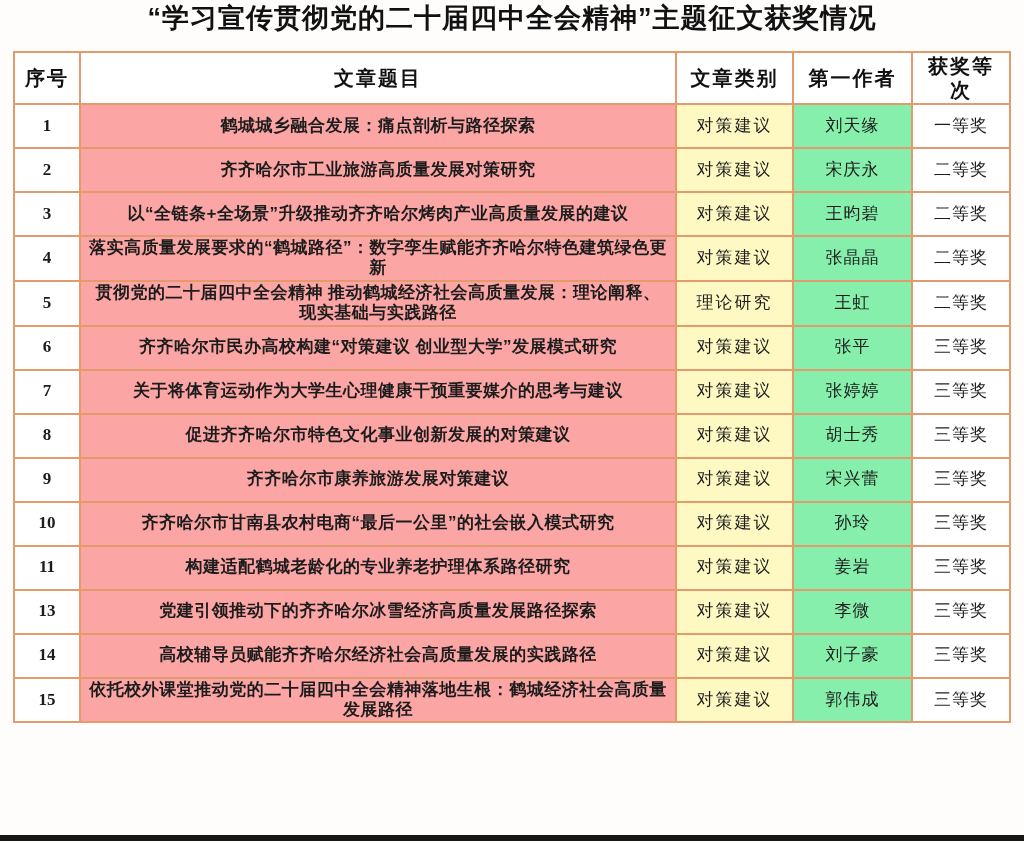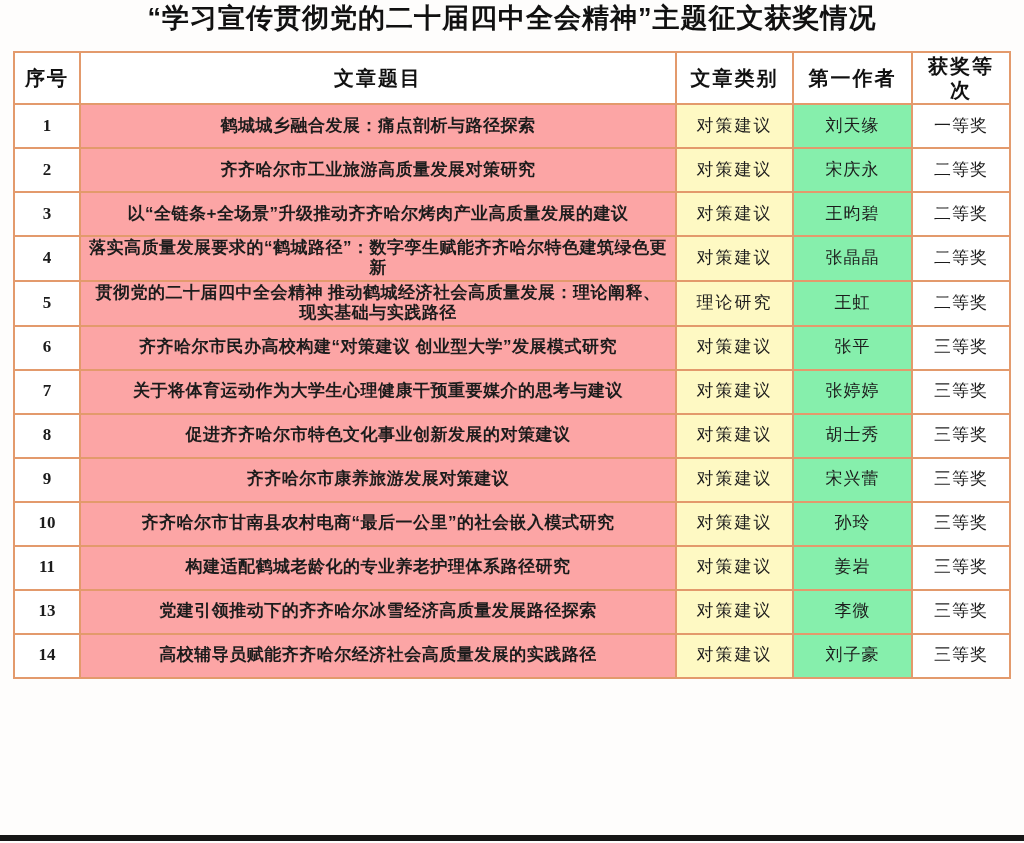--- a/index.html
+++ b/index.html
@@ -201,17 +201,24 @@
     <td class="cell-author">李微</td>
     <td class="cell-award">三等奖</td>
   </tr>
         <tr>
     <td class="cell-no">14</td>
     <td class="cell-title">高校辅导员赋能齐齐哈尔经济社会高质量发展的实践路径</td>
     <td class="cell-category">对策建议</td>
     <td class="cell-author">刘子豪</td>
     <td class="cell-award">三等奖</td>
   </tr>
+        <tr>
+    <td class="cell-no">15</td>
+    <td class="cell-title">依托校外课堂推动党的二十届四中全会精神落地生根：鹤城经济社会高质量发展路径</td>
+    <td class="cell-category">对策建议</td>
+    <td class="cell-author">郭伟成</td>
+    <td class="cell-award">三等奖</td>
+  </tr>
       </tbody>
   </table>
 
   <div class="bottom-bar"></div>
 </div>
 
 </body></html>

